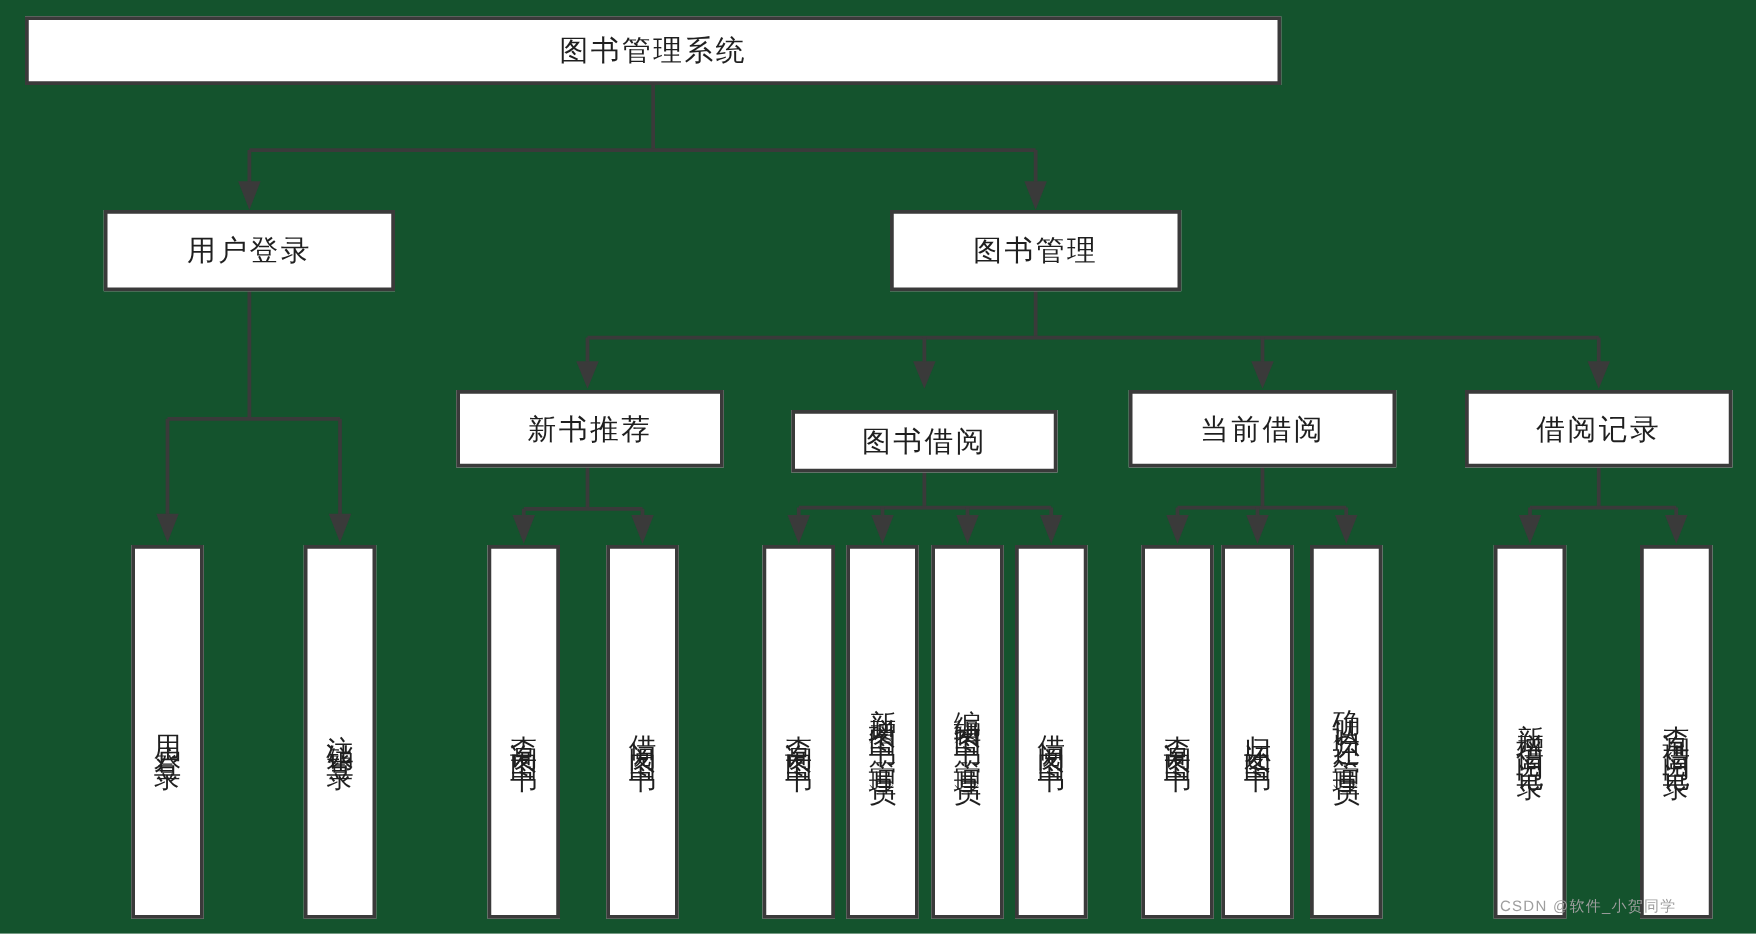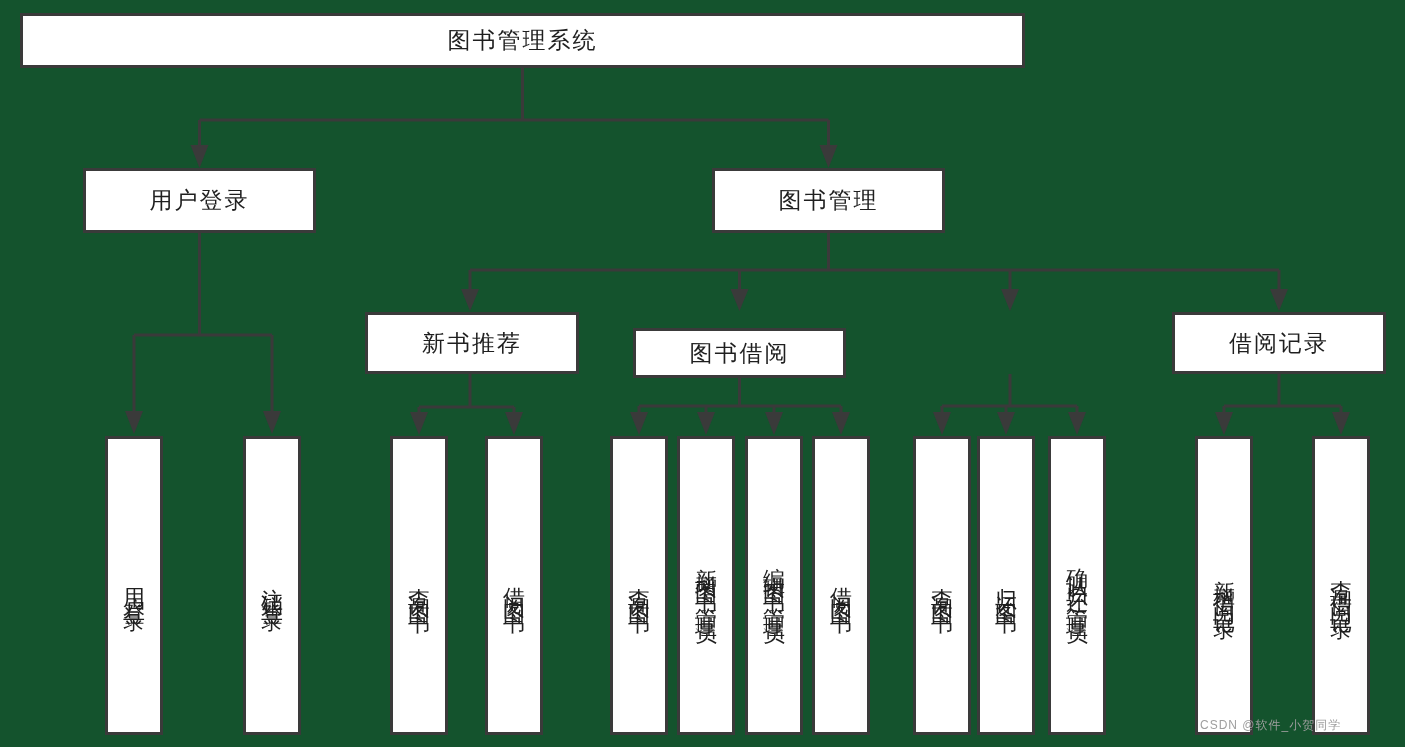--- a/index.html
+++ b/index.html
@@ -139,20 +139,21 @@
     </g>
   </svg>
 
   <div class="box h" style="left:20px; top:13px; width:1005px; height:55px;">图书管理系统</div>
 
   <div class="box h" style="left:83px; top:168px; width:233px; height:65px;">用户登录</div>
   <div class="box h" style="left:712px; top:168px; width:233px; height:65px;">图书管理</div>
 
   <div class="box h" style="left:365px; top:312px; width:214px; height:62px;">新书推荐</div>
   <div class="box h" style="left:633px; top:312px; width:213px; height:50px;margin-top:16px;">图书借阅</div>
+  <div class="box h" style="left:903px; top:312px; width:214px; height:62px;">当前借阅</div>
   <div class="box h" style="left:1172px; top:312px; width:214px; height:62px;">借阅记录</div>
 
   <div class="box v" style="left:105px;">
     <span class="vtext">用户登录</span>
   </div>
   <div class="box v" style="left:243px;">
     <span class="vtext">注销登录</span>
   </div>
 
   <div class="box v" style="left:390px;">

